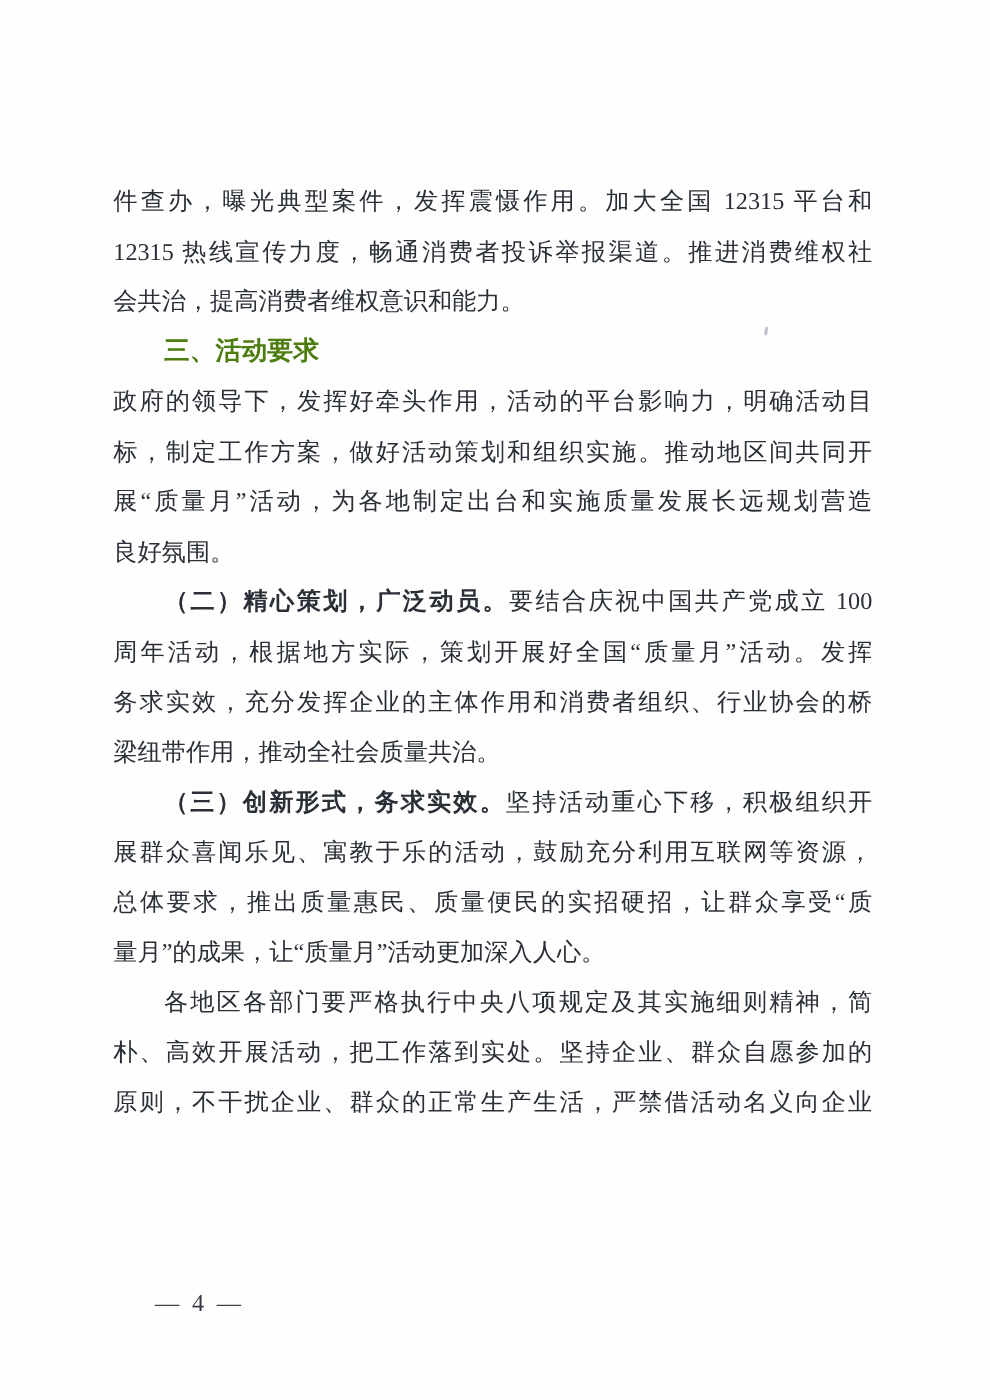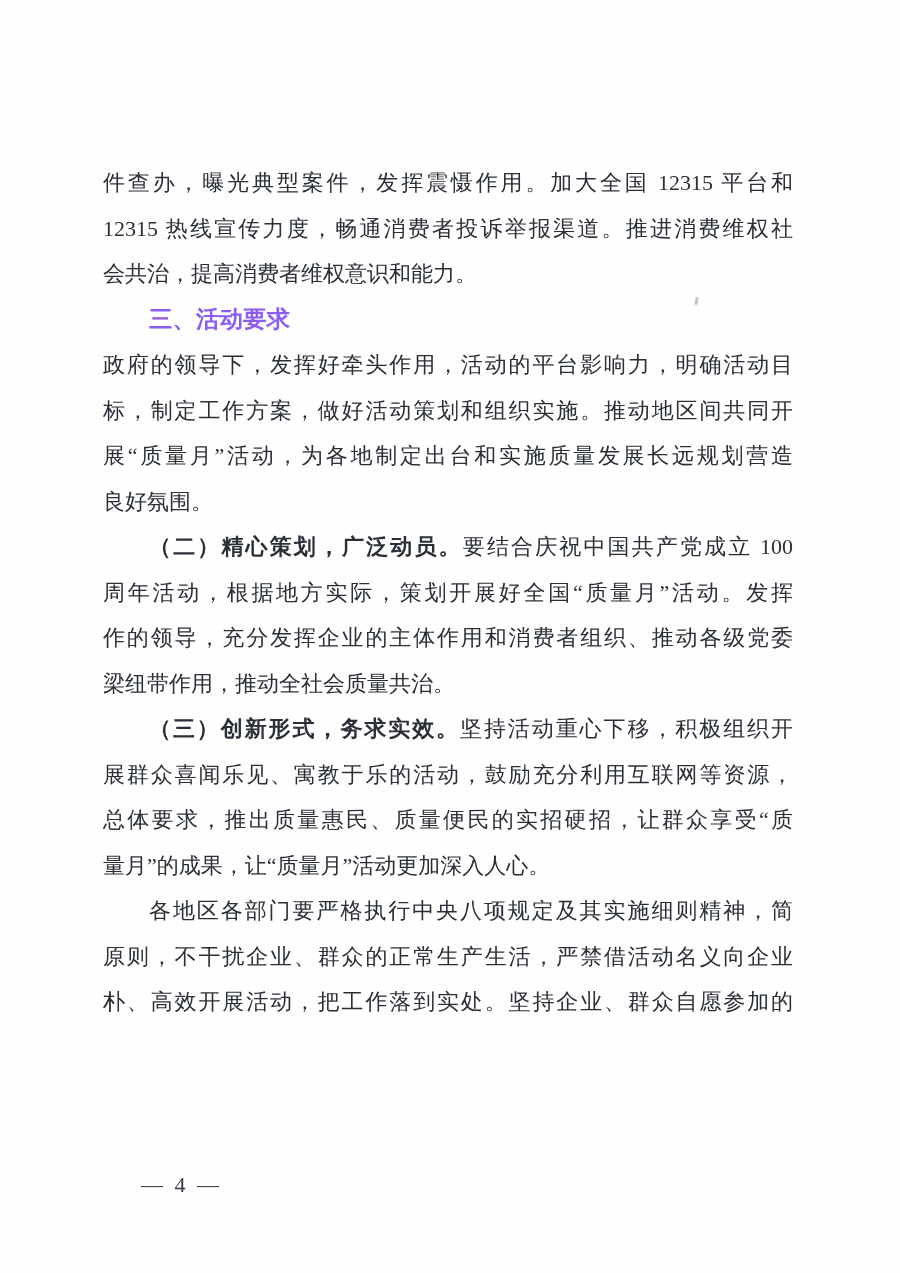--- a/index.html
+++ b/index.html
@@ -32,21 +32,21 @@
   .full {
     text-align: justify;
     text-align-last: justify;
   }
   .ind {
     text-indent: 46px;
   }
   .head {
     font-weight: bold;
     font-size: 23.5px;
-    color: #8b5cf6;
+    color: #4d7c0f;
     text-align: right;
     text-align-last: left;
   }
   .lead {
     font-weight: bold;
   }
   .pageno {
     position: absolute;
     left: 141px;
     top: 1162px;
@@ -76,26 +76,26 @@
     <div class="ln full">件查办，曝光典型案件，发挥震慑作用。加大全国 12315 平台和</div>
     <div class="ln full">12315 热线宣传力度，畅通消费者投诉举报渠道。推进消费维权社</div>
     <div class="ln">会共治，提高消费者维权意识和能力。</div>
     <div class="ln head ind">三、活动要求</div>
     <div class="ln full">政府的领导下，发挥好牵头作用，活动的平台影响力，明确活动目</div>
     <div class="ln full">标，制定工作方案，做好活动策划和组织实施。推动地区间共同开</div>
     <div class="ln full">展“质量月”活动，为各地制定出台和实施质量发展长远规划营造</div>
     <div class="ln">良好氛围。</div>
     <div class="ln full ind"><span class="lead">（二）精心策划，广泛动员。</span><span>要结合庆祝中国共产党成立 100</span></div>
     <div class="ln full">周年活动，根据地方实际，策划开展好全国“质量月”活动。发挥</div>
-    <div class="ln full">作的领导，充分发挥企业的主体作用和消费者组织、推动各级党委</div>
+    <div class="ln full">务求实效，充分发挥企业的主体作用和消费者组织、行业协会的桥</div>
     <div class="ln">梁纽带作用，推动全社会质量共治。</div>
     <div class="ln full ind"><span class="lead">（三）创新形式，务求实效。</span><span>坚持活动重心下移，积极组织开</span></div>
     <div class="ln full">展群众喜闻乐见、寓教于乐的活动，鼓励充分利用互联网等资源，</div>
     <div class="ln full">总体要求，推出质量惠民、质量便民的实招硬招，让群众享受“质</div>
     <div class="ln">量月”的成果，让“质量月”活动更加深入人心。</div>
     <div class="ln full ind">各地区各部门要严格执行中央八项规定及其实施细则精神，简</div>
+    <div class="ln full">朴、高效开展活动，把工作落到实处。坚持企业、群众自愿参加的</div>
     <div class="ln full">原则，不干扰企业、群众的正常生产生活，严禁借活动名义向企业</div>
-    <div class="ln full">朴、高效开展活动，把工作落到实处。坚持企业、群众自愿参加的</div>
   </div>
 
   <div class="pageno">— 4 —</div>
   <div class="speck"></div>
 </div>
 
 </body></html>

